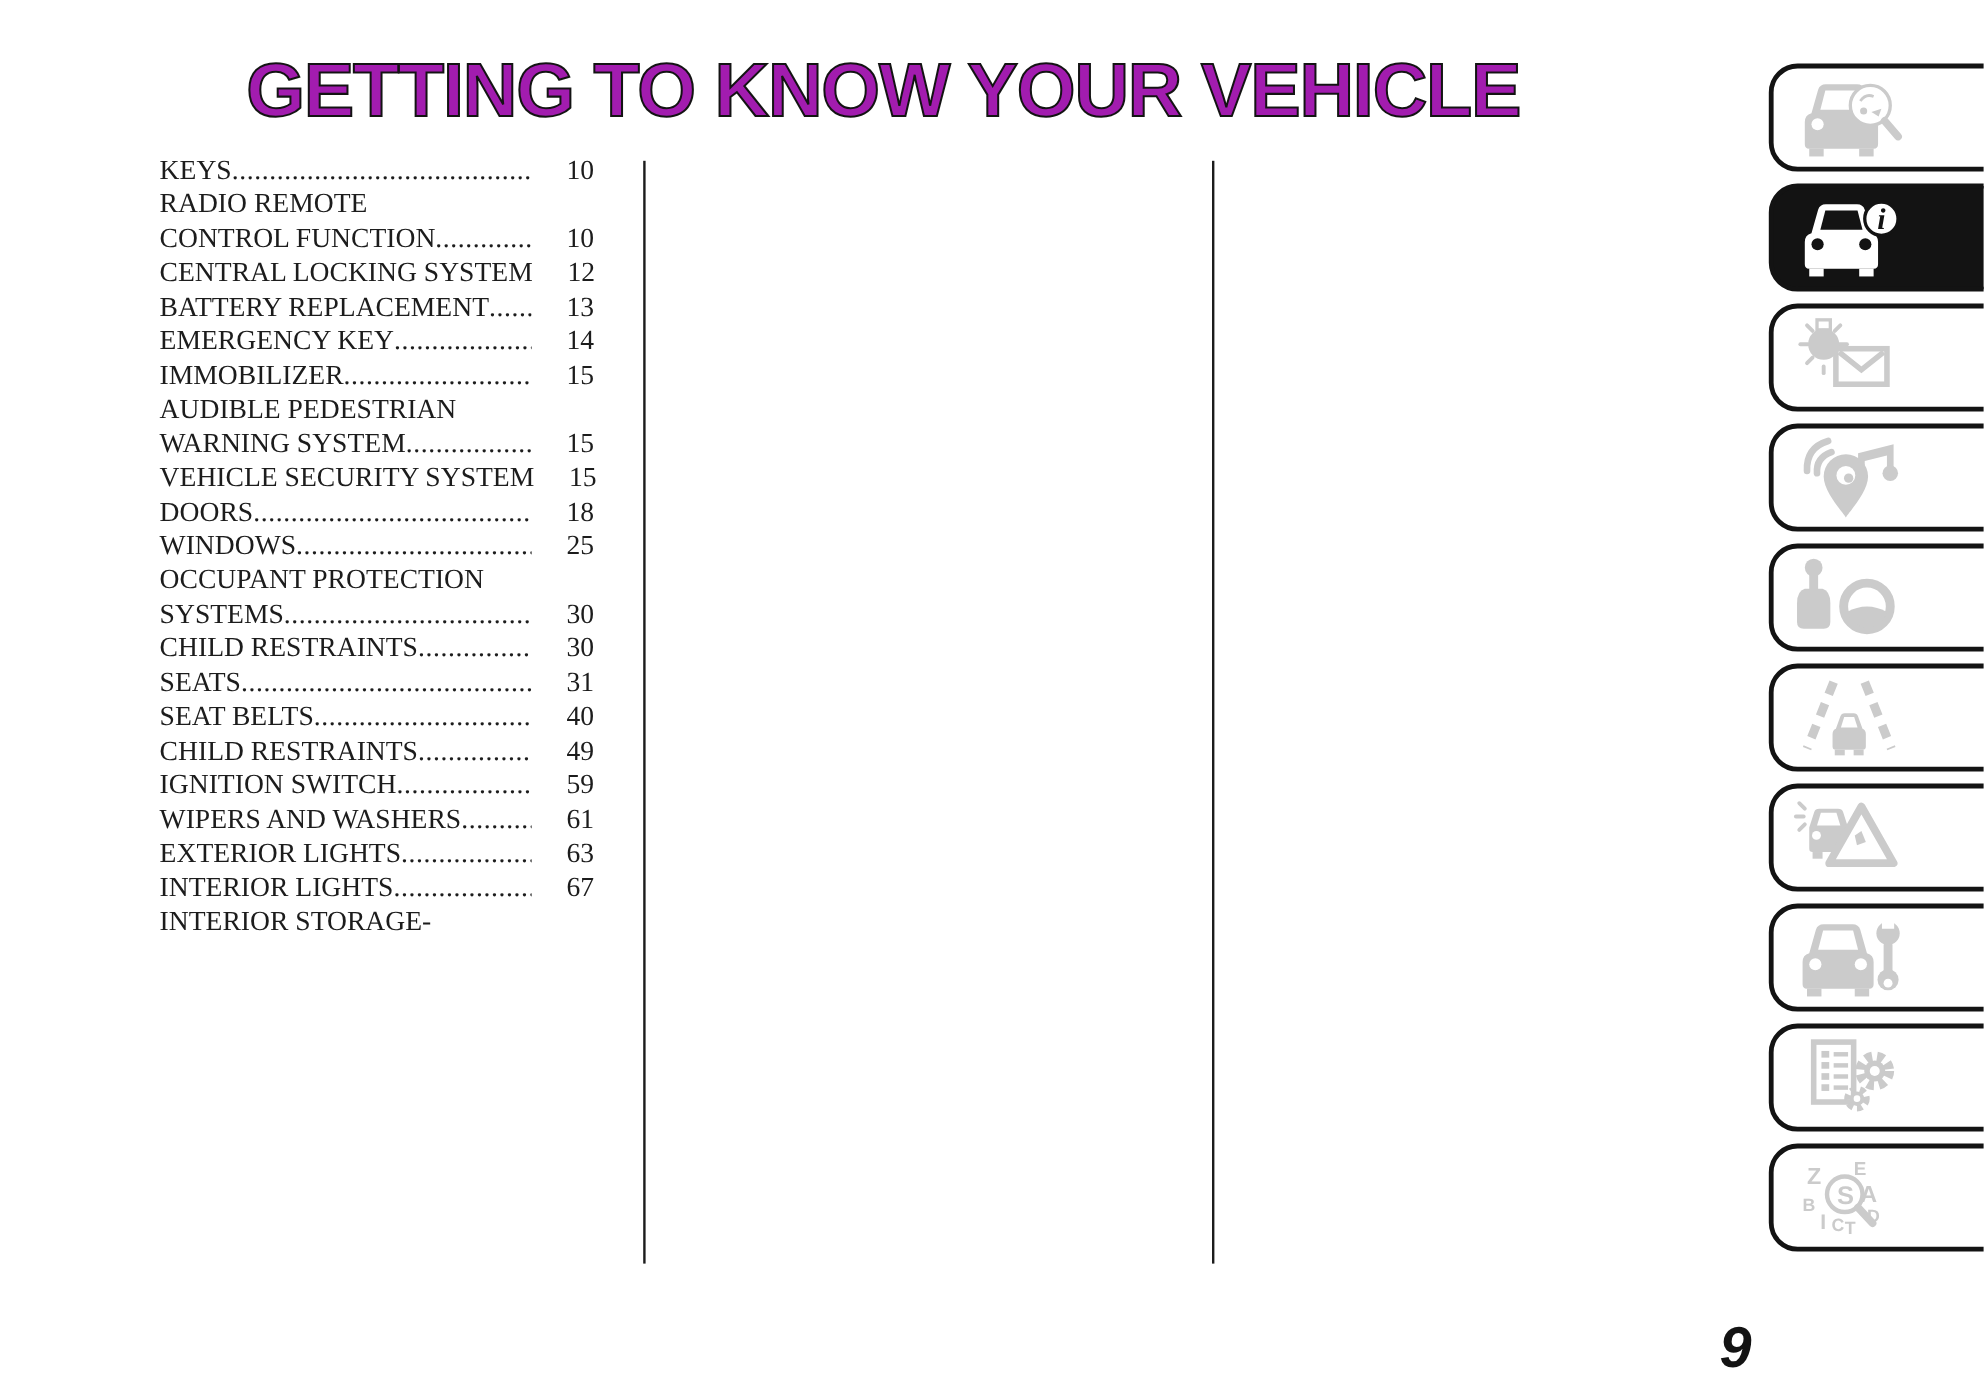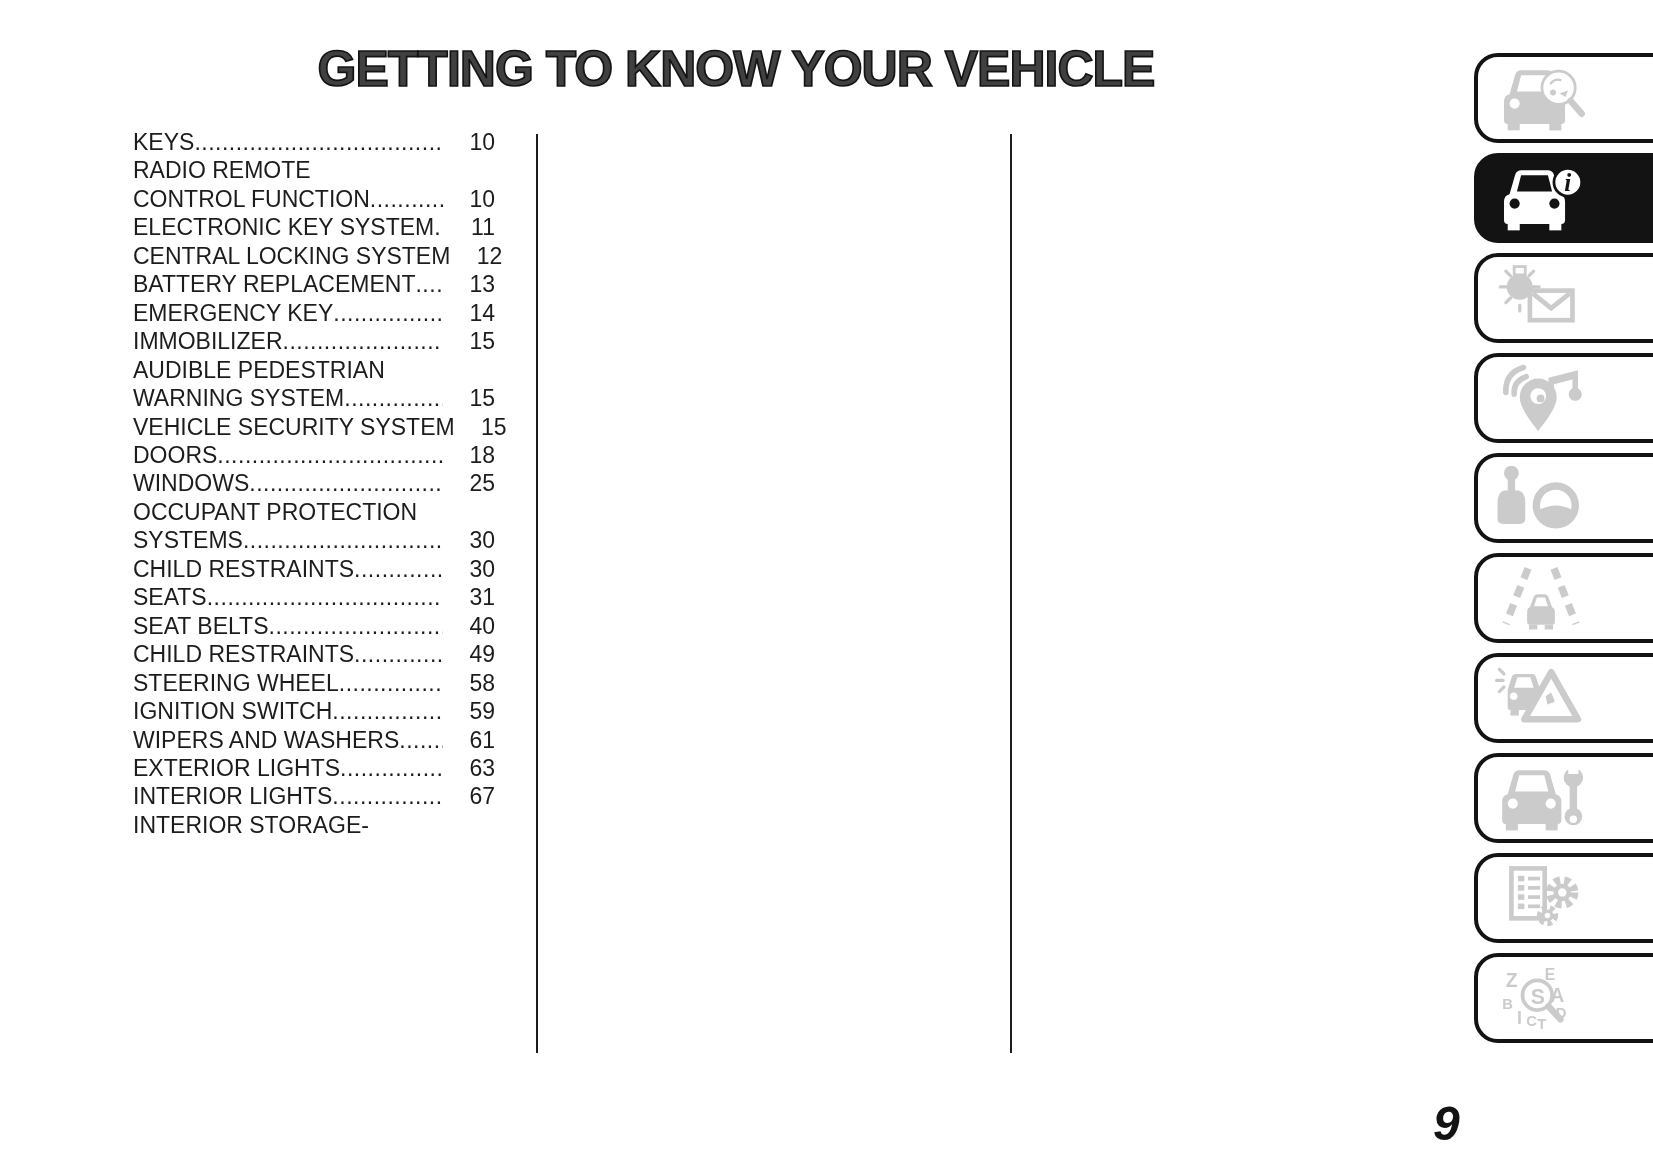--- a/index.html
+++ b/index.html
@@ -10,37 +10,37 @@
     font-family: "Liberation Sans", sans-serif;
     color: #1a1a1a;
   }
   .page { position: relative; width: 1653px; height: 1165px; background:#fff; }
 
   
   .title {
     position: absolute;
     left: 83px; top: 40px; width: 1306px;
     text-align: center;
-    font-size: 50px;
+    font-size: 63px;
     font-weight: bold;
     letter-spacing: -1px;
-    color: #404040;
+    color: #a21caf;
     -webkit-text-stroke: 1.7px #131313;
     white-space: nowrap;
   }
 
   
   .toc {
     position: absolute;
     left: 133px; top: 128px; width: 362px;
     font-size: 23px;
     line-height: 28.45px;
     color: #1c1c1c;
   }
-  .toc-line { display: flex; align-items: center; }
+  .toc-line { display: flex; align-items: center; font-family: Liberation Serif, serif; }
   .toc-label { white-space: nowrap; }
   .toc-leader { flex: 1 1 auto; min-width: 0; overflow: hidden; white-space: nowrap; }
   .toc-leader::after {
     content: "............................................................................................";
     letter-spacing: 0.5px;
   }
   .toc-page { min-width: 32px; text-align: right; margin-left: 20px; white-space: nowrap; }
 
   
   .divider {
@@ -92,25 +92,20 @@
       <div class="toc-line no-page">
     <span class="toc-label">RADIO REMOTE</span>
 
   </div>
       <div class="toc-line">
     <span class="toc-label">CONTROL FUNCTION</span>
     <span class="toc-leader"></span>
     <span class="toc-page">10</span>
   </div>
       <div class="toc-line">
-    <span class="toc-label">ELECTRONIC KEY SYSTEM</span>
-    <span class="toc-leader"></span>
-    <span class="toc-page">11</span>
-  </div>
-      <div class="toc-line">
     <span class="toc-label">CENTRAL LOCKING SYSTEM</span>
     <span class="toc-leader"></span>
     <span class="toc-page">12</span>
   </div>
       <div class="toc-line">
     <span class="toc-label">BATTERY REPLACEMENT</span>
     <span class="toc-leader"></span>
     <span class="toc-page">13</span>
   </div>
       <div class="toc-line">
@@ -168,25 +163,20 @@
   </div>
       <div class="toc-line">
     <span class="toc-label">SEAT BELTS</span>
     <span class="toc-leader"></span>
     <span class="toc-page">40</span>
   </div>
       <div class="toc-line">
     <span class="toc-label">CHILD RESTRAINTS </span>
     <span class="toc-leader"></span>
     <span class="toc-page">49</span>
-  </div>
-      <div class="toc-line">
-    <span class="toc-label">STEERING WHEEL</span>
-    <span class="toc-leader"></span>
-    <span class="toc-page">58</span>
   </div>
       <div class="toc-line">
     <span class="toc-label">IGNITION SWITCH</span>
     <span class="toc-leader"></span>
     <span class="toc-page">59</span>
   </div>
       <div class="toc-line">
     <span class="toc-label">WIPERS AND WASHERS</span>
     <span class="toc-leader"></span>
     <span class="toc-page">61</span>

